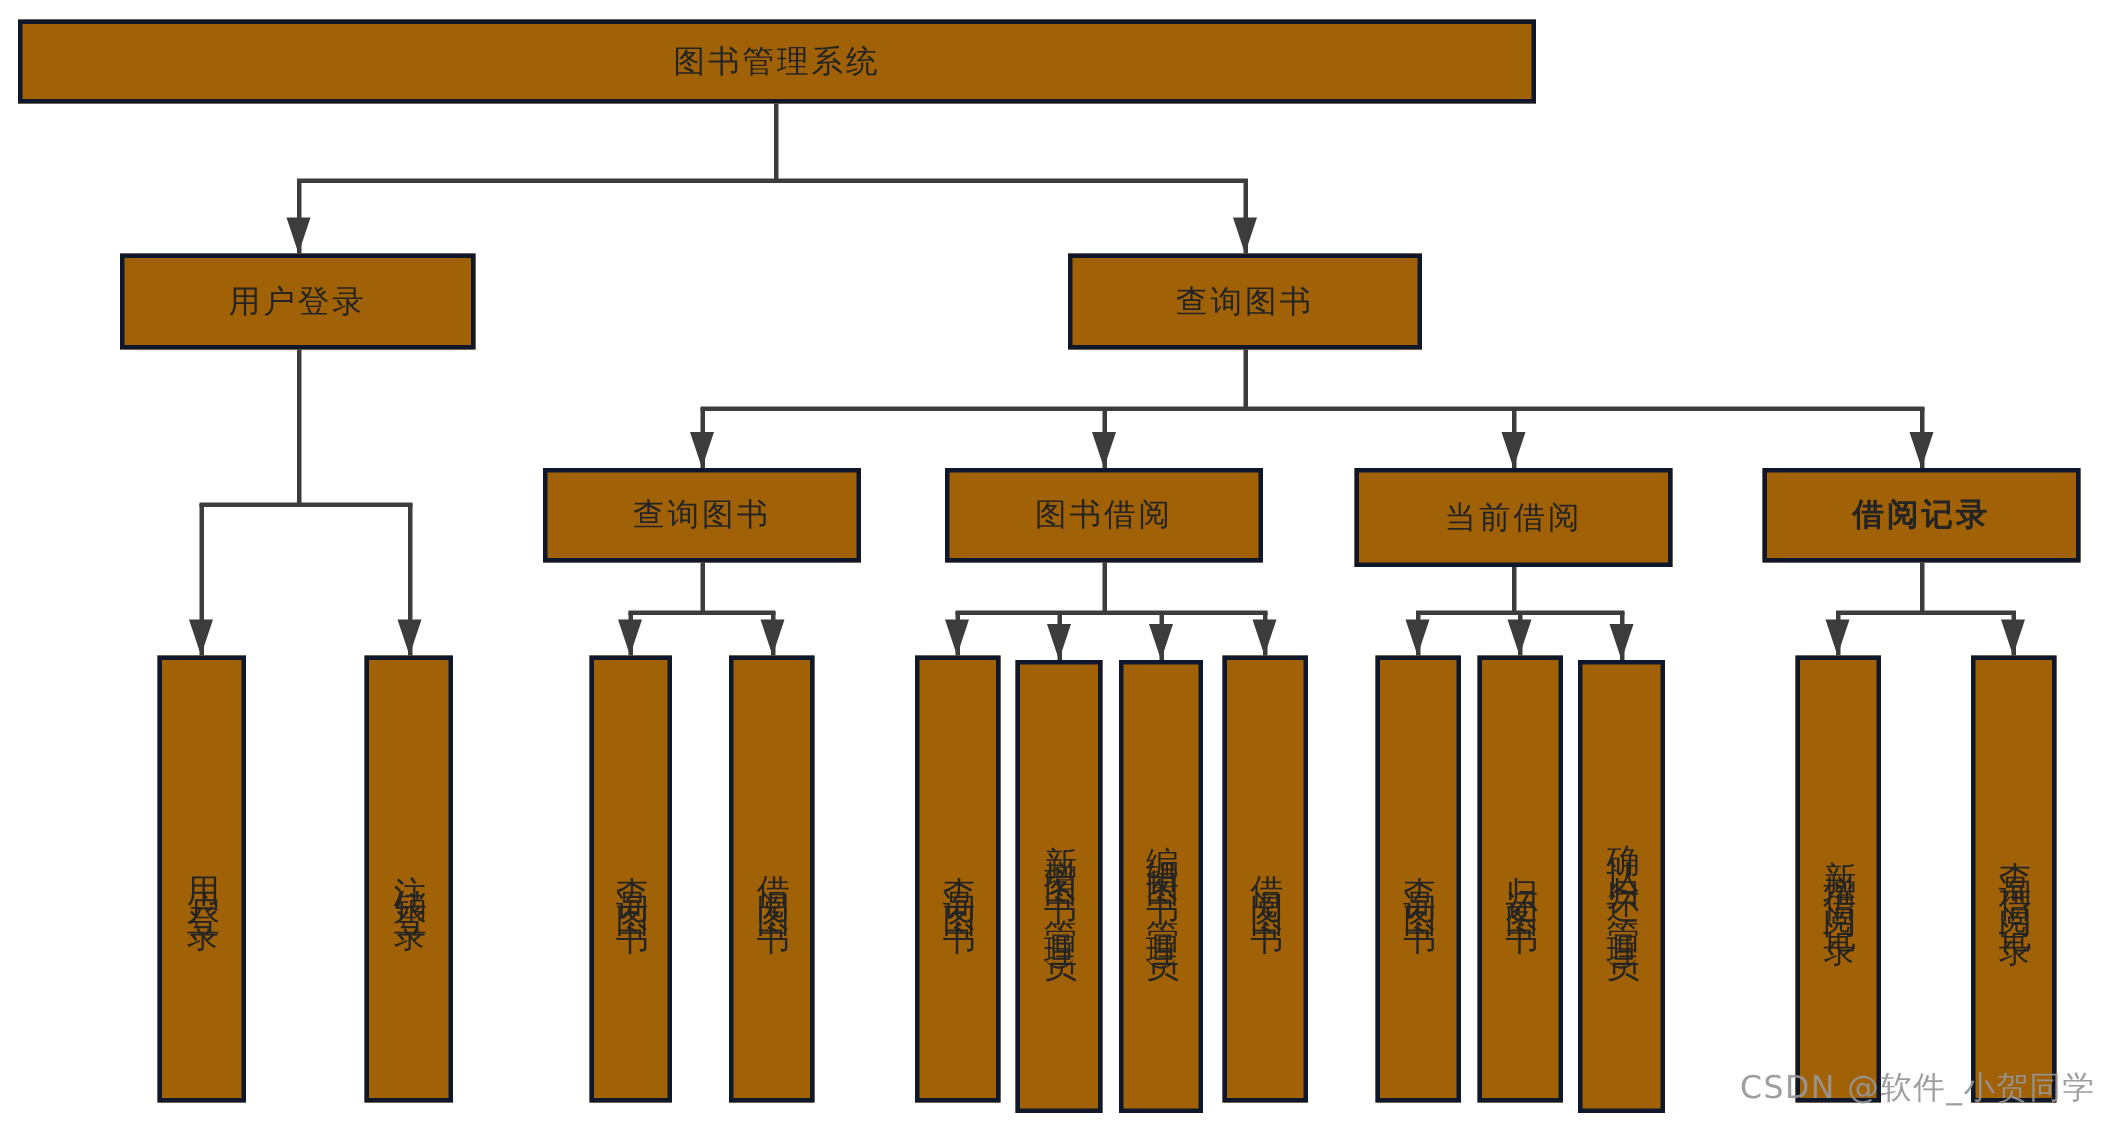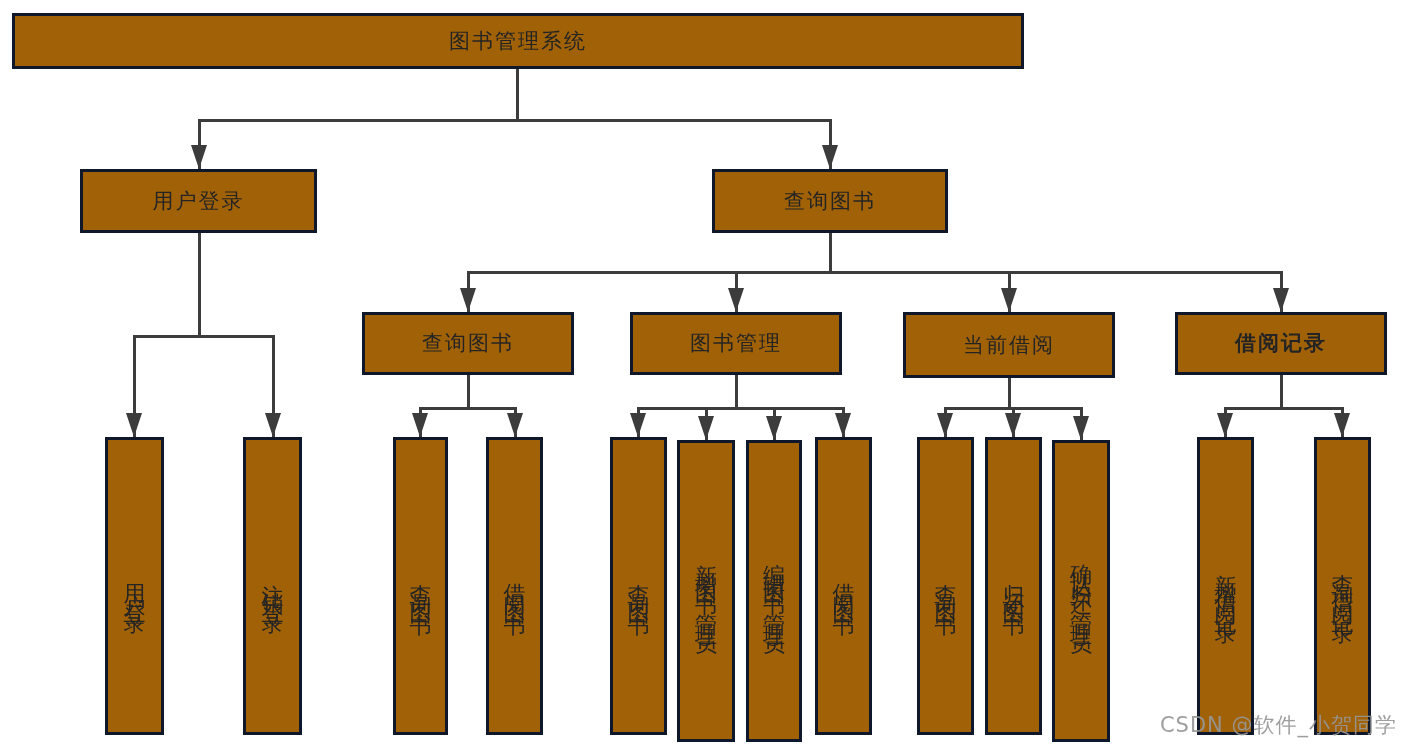--- a/index.html
+++ b/index.html
@@ -92,21 +92,21 @@
     <span class="hlabel">用户登录</span>
   </div>
   <div class="node" id="n-book-mgmt">
     <span class="hlabel">查询图书</span>
   </div>
 
   <div class="node" id="n-new-book">
     <span class="hlabel">查询图书</span>
   </div>
   <div class="node" id="n-book-borrow">
-    <span class="hlabel">图书管理</span>
+    <span class="hlabel">图书借阅</span>
   </div>
   <div class="node" id="n-current-borrow">
     <span class="hlabel">当前借阅</span>
   </div>
   <div class="node" id="n-borrow-records">
     <span class="hlabel">借阅记录</span>
   </div>
 
   <div class="node leaf" id="lf-11">
     <span class="vlabel">用户登录</span>

